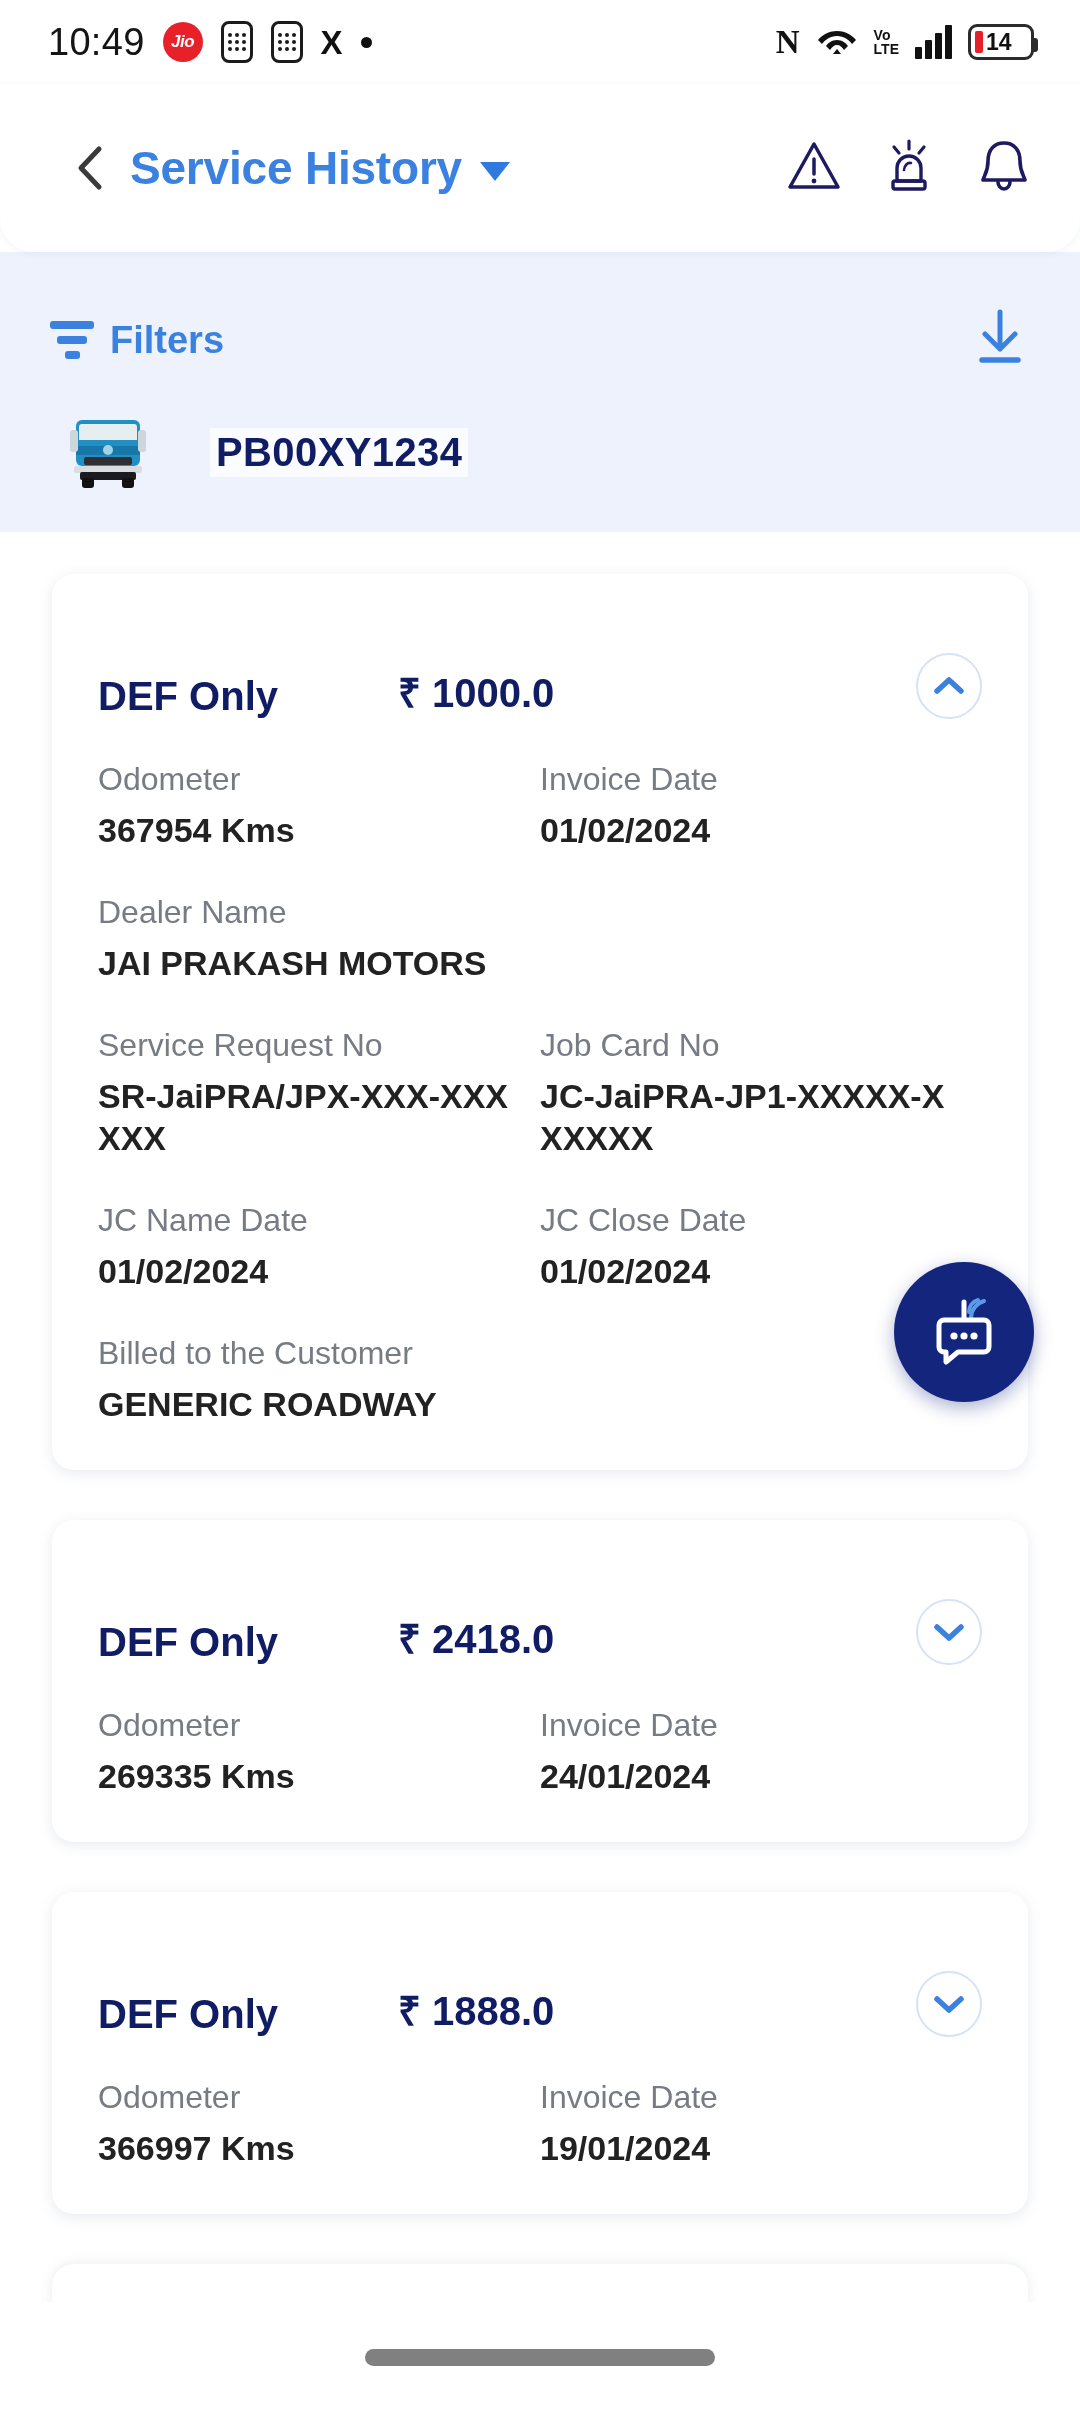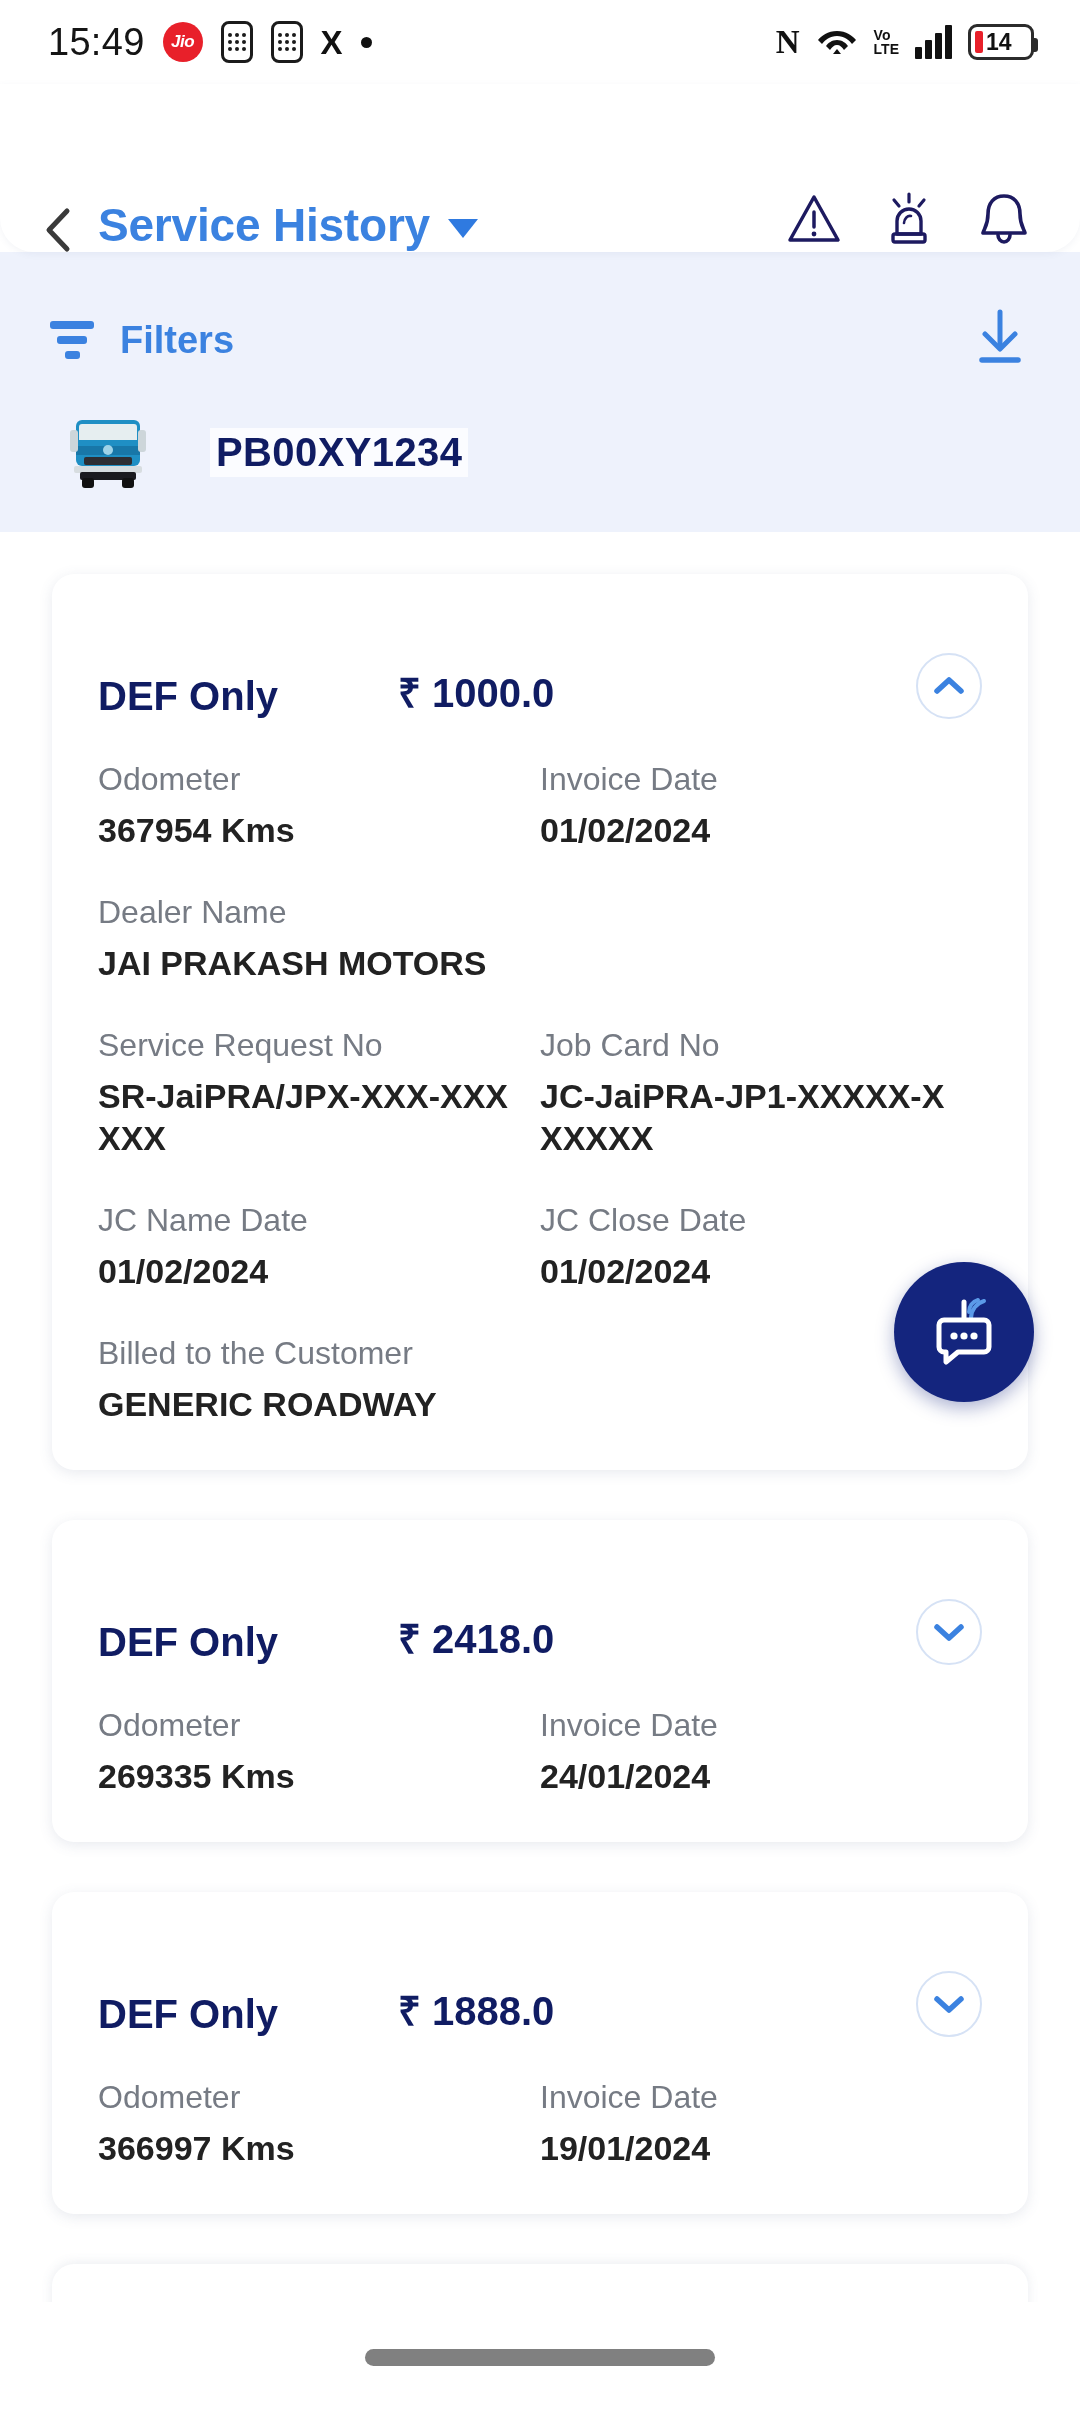--- a/index.html
+++ b/index.html
@@ -56,40 +56,40 @@
     width: 5px; height: 14px; background: #2b2b2b; border-radius: 0 3px 3px 0;
   }
   .bat-fill { width: 8px; height: 22px; background: #e8202a; border-radius: 2px; }
   .bat-num { font-size: 23px; font-weight: 600; color: #111; }
 
   
   .appbar {
     background: #ffffff;
     border-radius: 0 0 34px 34px;
     height: 168px; flex: 0 0 168px;
-    display: flex; align-items: flex-end;
-    padding: 0 48px 0 36px;
+    display: flex; align-items: center;
+    padding: 0 48px 0 68px;
     position: relative; z-index: 5;
     box-shadow: 0 2px 7px rgba(90,105,140,.07);
   }
   .back-chev { width: 44px; height: 44px; display:flex; align-items:center; justify-content:center; cursor: pointer;}
   .title-wrap { display: flex; align-items: center; gap: 18px; margin-left: 18px; cursor: pointer; }
   .app-title { font-size: 46px; font-weight: bold; color: #3b82e0; letter-spacing: -.2px; }
   .tri-down { width: 0; height: 0; border-left: 15px solid transparent; border-right: 15px solid transparent; border-top: 19px solid #2f7ae0; margin-top: 6px;}
   .hdr-icons { margin-left: auto; display: flex; align-items: center; gap: 38px; }
   .hdr-icons .ico { cursor: pointer; display:block; }
 
   
   .panel {
     background: #eef2fc;
     flex: 0 0 auto;
     padding: 54px 50px 40px 50px;
   }
   .filter-row { display: flex; align-items: center; }
-  .filter-left { display: flex; align-items: center; gap: 26px; cursor: pointer; }
+  .filter-left { display: flex; align-items: center; gap: 16px; cursor: pointer; }
   .funnel { display: flex; flex-direction: column; align-items: center; gap: 7px; }
   .funnel i { background: #3b82e0; border-radius: 3px; display: block; height: 8px; }
   .funnel i:nth-child(1){ width: 44px; }
   .funnel i:nth-child(2){ width: 30px; }
   .funnel i:nth-child(3){ width: 15px; }
   .filters-label { font-size: 38px; font-weight: bold; color: #3b82e0; }
   .dl-btn { margin-left: auto; cursor: pointer; }
 
   .vehicle-row { display: flex; align-items: center; margin-top: 38px; padding-left: 12px; }
   .truck-thumb { width: 92px; height: 80px; flex: 0 0 92px; position: relative; }
@@ -161,21 +161,21 @@
   }
   .home-pill { width: 350px; height: 17px; border-radius: 10px; background: #808080; cursor: pointer; }
 </style>
 </head>
 <body>
 
 <div id="screen">
 
   <div class="statusbar">
     <div class="sb-left">
-      <span class="sb-time">15:49</span>
+      <span class="sb-time">10:49</span>
       <span class="jio-badge">Jio</span>
       <span class="simcard">
         <span class="simdots">
             <i></i>
             <i></i>
             <i></i>
             <i></i>
             <i></i>
             <i></i>
             <i></i>

